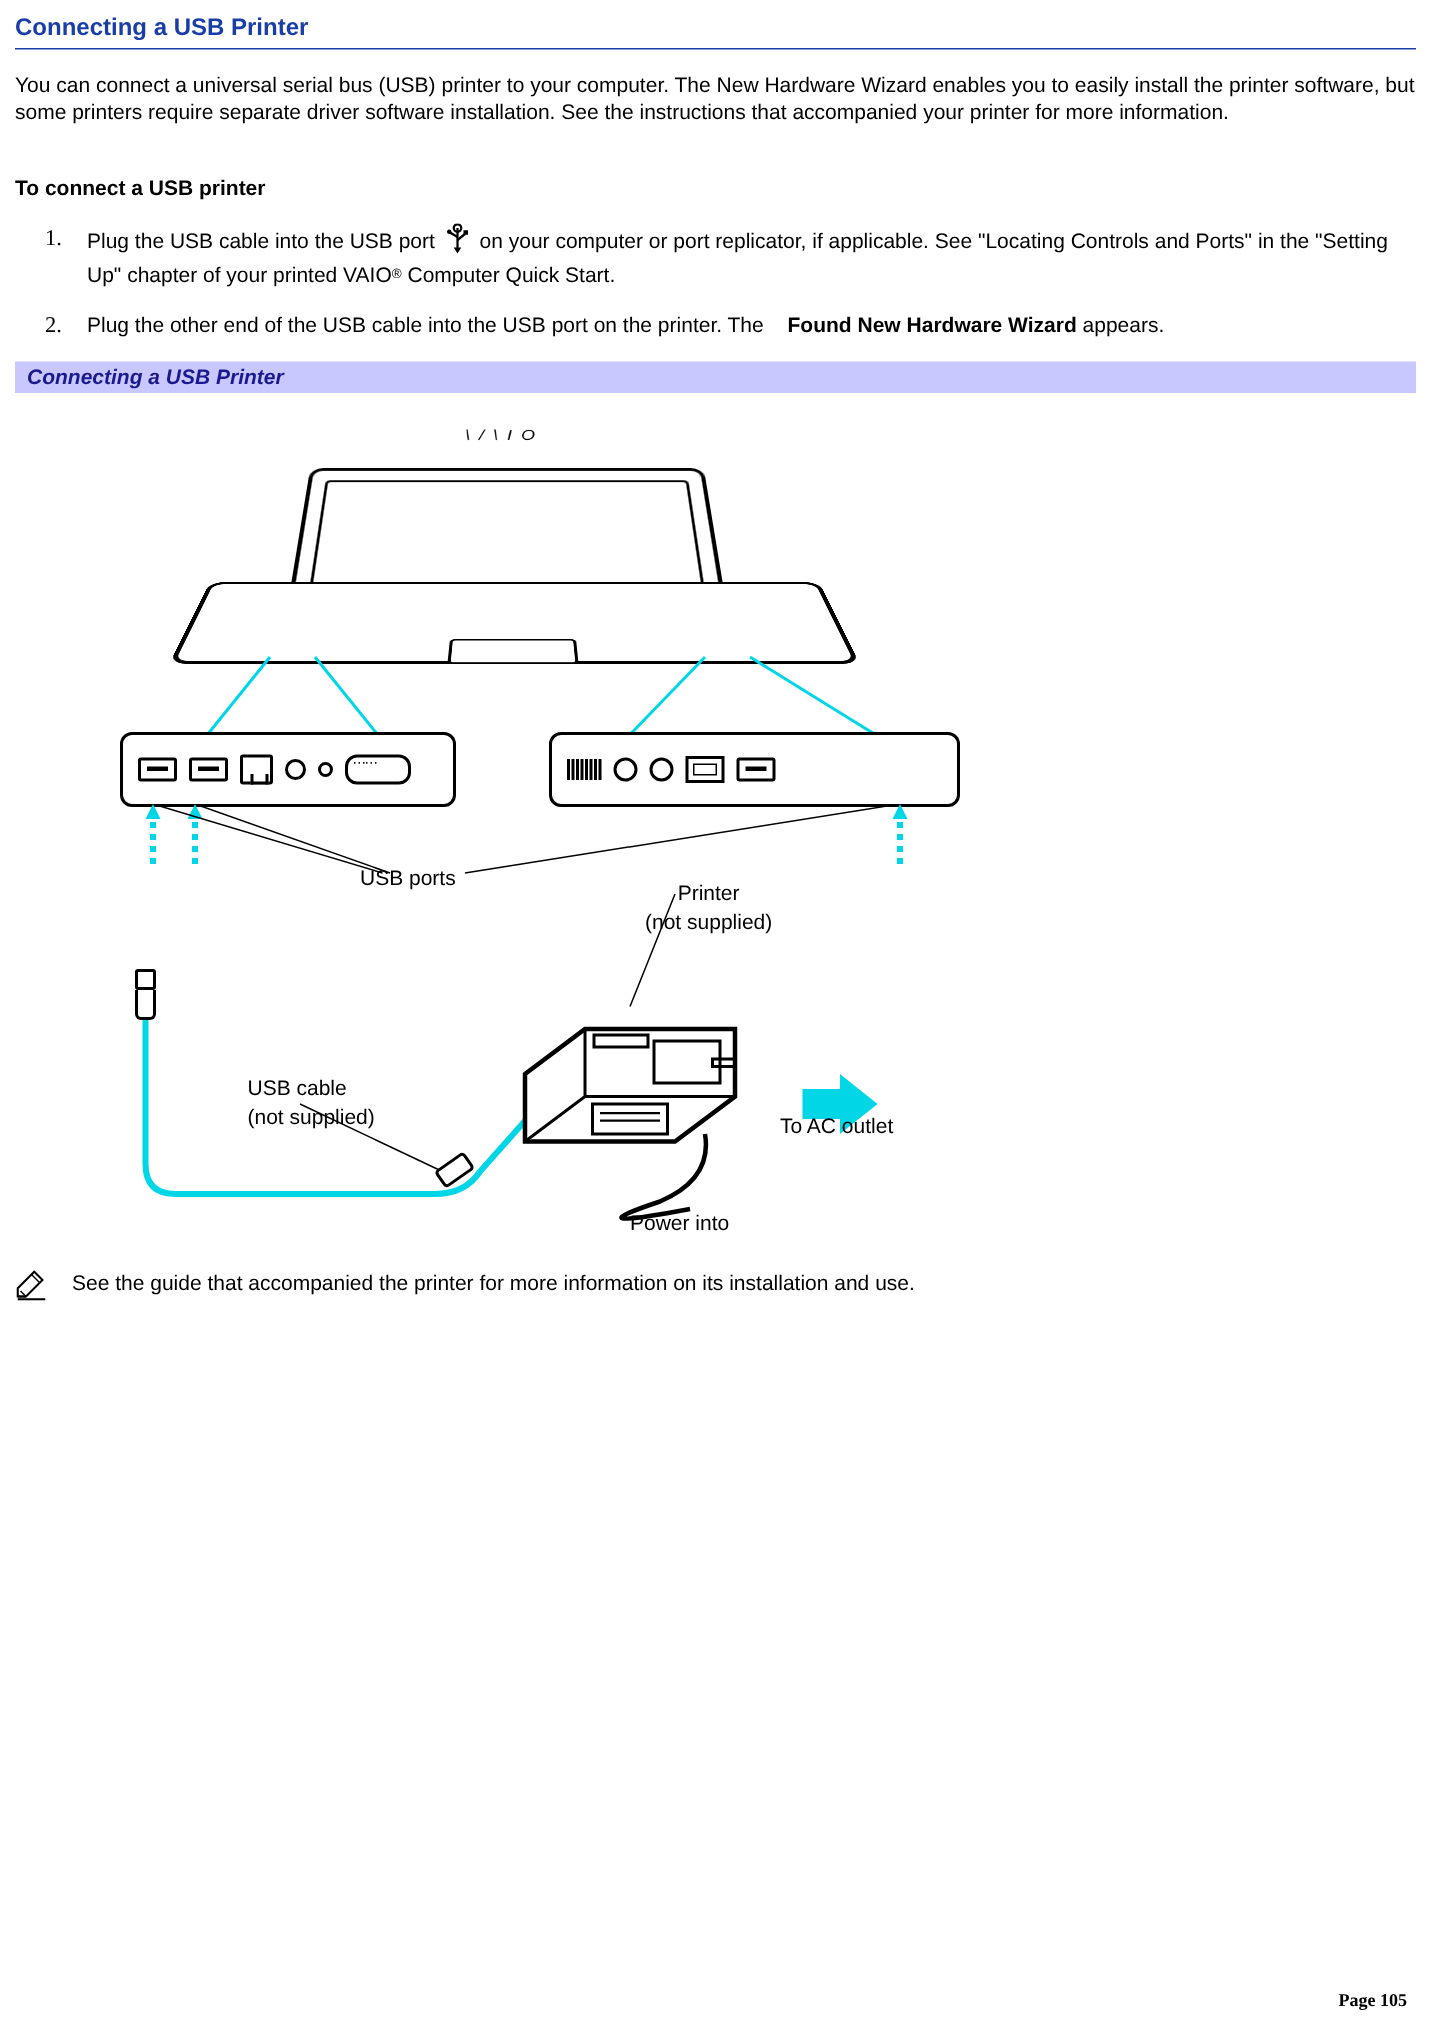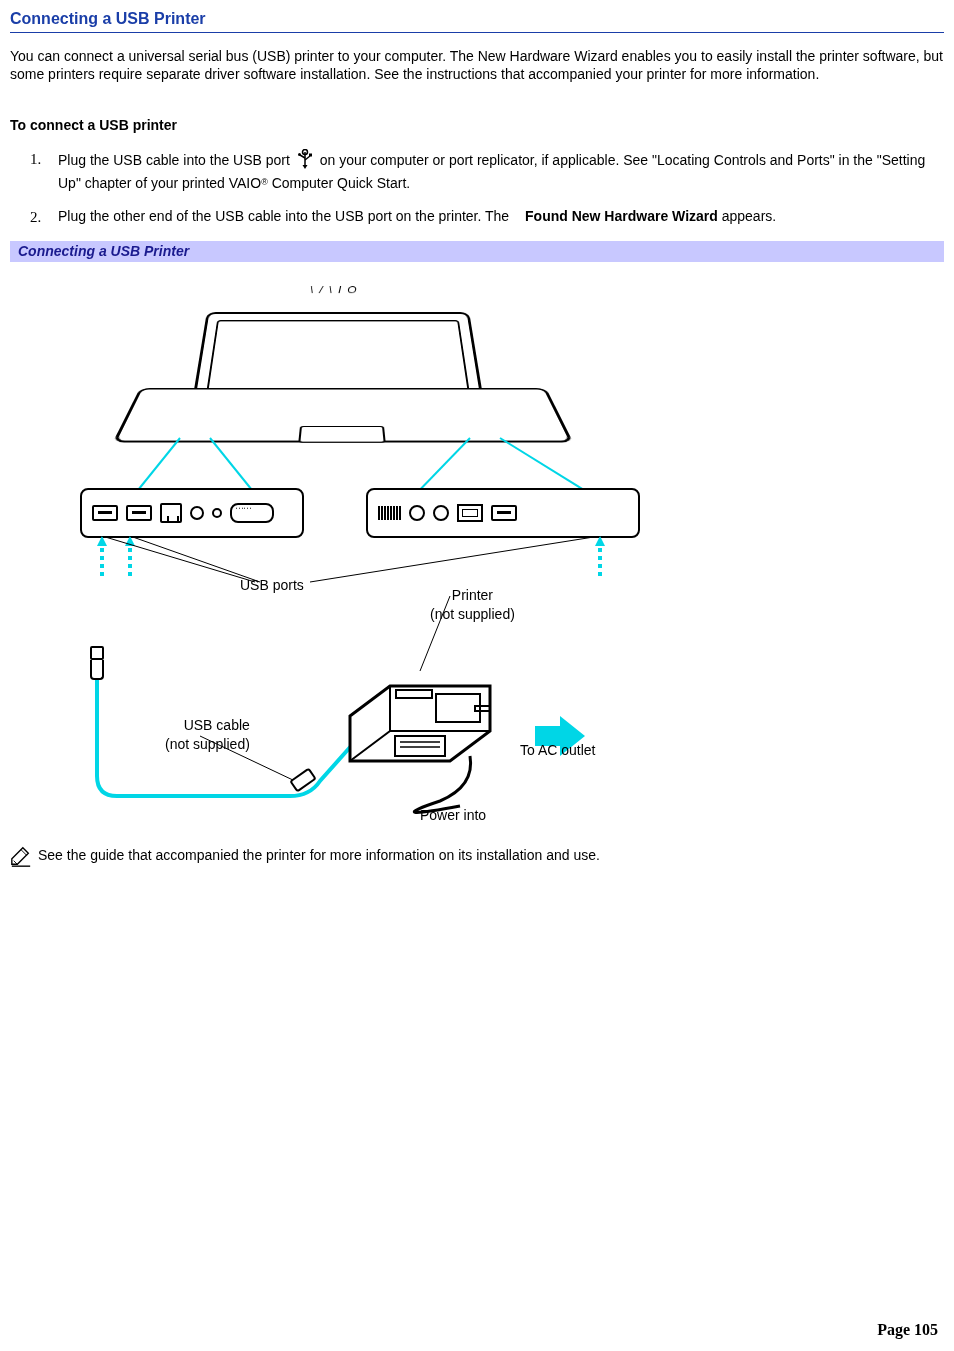--- a/index.html
+++ b/index.html
@@ -165,44 +165,43 @@
     position: relative;
     height: 70px;
   }
   .label {
     position: absolute;
     font-size: 14px;
   }
   .cable-area {
     position: relative;
     height: 180px;
-    text-align: right;
   }
   svg.connector-lines { position:absolute; left:0; top:0; width:100%; height:100%; pointer-events:none;}
   .usb-plug {
     position:absolute; left:10px; top:0; width:14px; height:34px;
   }
   .usb-plug .metal{width:14px;height:14px;border:2px solid #000;border-radius:2px;box-sizing:border-box;}
   .usb-plug .body{width:14px;height:20px;border:2px solid #000;border-top:none;border-radius:0 0 4px 4px;box-sizing:border-box;}
   .printer {
     position:absolute; left:260px; top:30px; width:160px; height:90px;
   }
   .note-row {
     display:flex;
     align-items:flex-start;
-    gap:6px;
+    gap:16px;
     margin-top: 18px;
   }
   .note-icon svg { width:22px; height:22px; }
   .page-number {
     position: fixed;
     right: 16px;
     bottom: 10px;
     font-family: "Times New Roman", serif;
-    font-size: 16px;
+    font-size: 12px;
     font-weight: bold;
   }
   .cyan-arrow { fill:#00d6e6; }
   .cyan-stroke { stroke:#00d6e6; stroke-width:4; fill:none; }
   .dash { stroke-dasharray: 4 4; }
   .bold { font-weight:bold;padding-left:12px; }
 </style>
 </head>
 <body>
 

